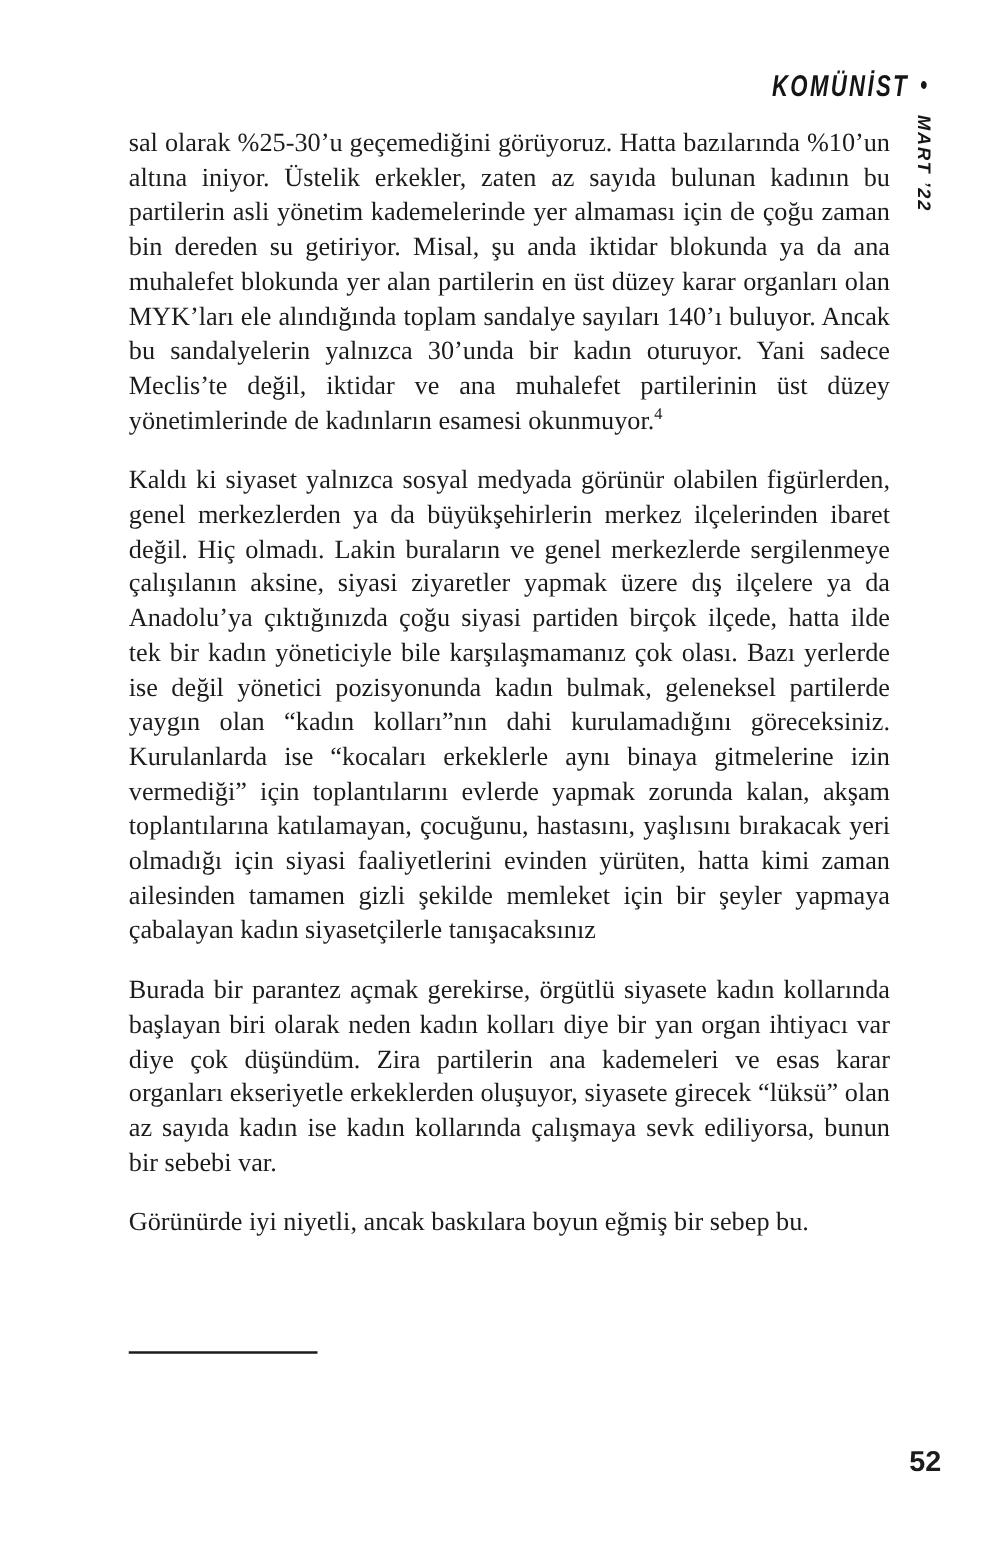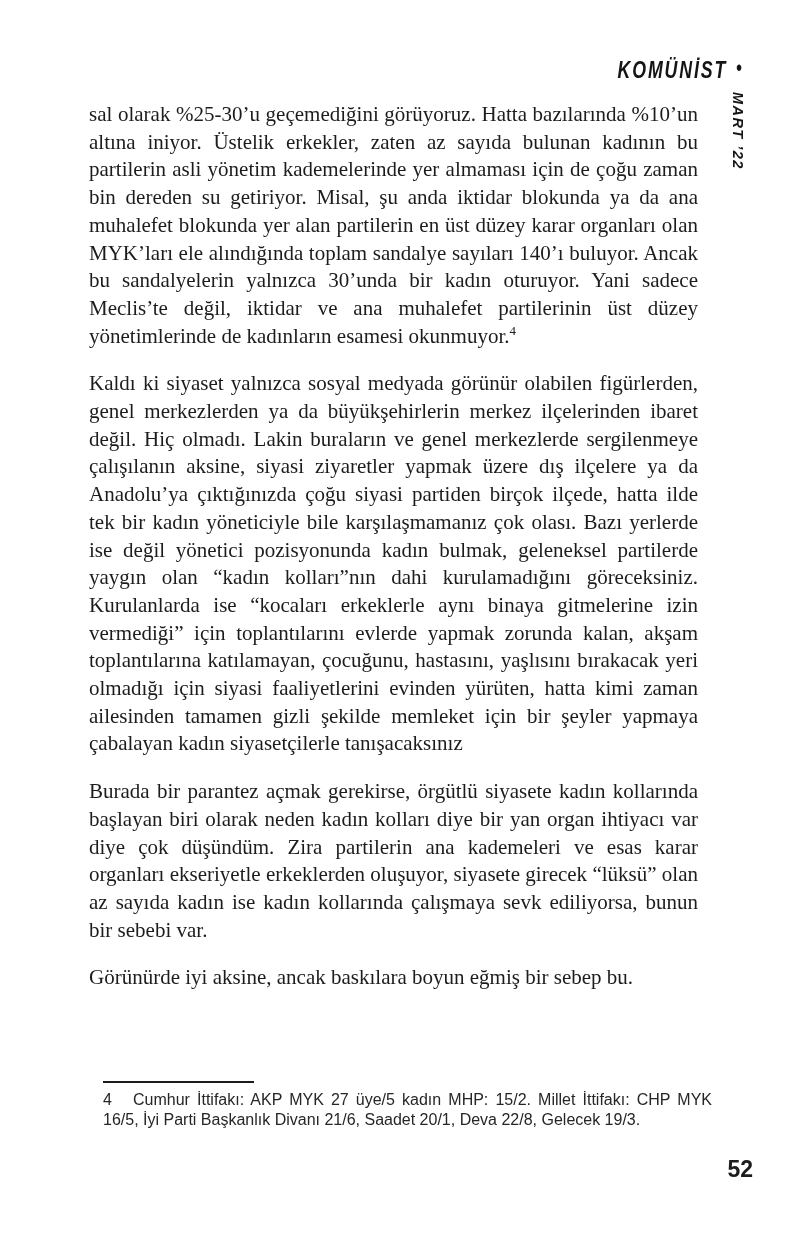--- a/index.html
+++ b/index.html
@@ -50,21 +50,21 @@
     font-style: italic;
     font-size: 14.5px;
     letter-spacing: 1.5px;
     color: #151515;
     white-space: nowrap;
   }
 
   
   .body-col {
     position: absolute;
-    left: 89px;
+    left: 103px;
     top: 101px;
     width: 609px;
     font-size: 21px;
     line-height: 27.7px;
     text-align: justify;
     hyphens: auto;
     -webkit-hyphens: auto;
   }
   .para { margin-bottom: 20px; }
   .para sup {
@@ -119,23 +119,22 @@
   <div class="issue">MART ’22</div>
 
   <div class="body-col">
 
       <p class="para"><span>sal olarak %25-30’u geçemediğini görüyoruz. Hatta bazılarında %10’un altına iniyor. Üstelik erkekler, zaten az sayıda bulunan kadının bu partilerin asli yönetim kademelerinde yer almaması için de çoğu zaman bin dereden su getiriyor. Misal, şu anda iktidar blokunda ya da ana muhalefet blokunda yer alan partilerin en üst düzey karar organları olan MYK’ları ele alındığında toplam sandalye sayıları 140’ı buluyor. Ancak bu sandalyelerin yalnızca 30’unda bir kadın oturuyor. Yani sadece Meclis’te değil, iktidar ve ana muhalefet partilerinin üst düzey yönetimlerinde de kadınların esamesi okunmuyor.</span><sup>4</sup></p>
 
       <p class="para"><span>Kaldı ki siyaset yalnızca sosyal medyada görünür olabilen figürlerden, genel merkezlerden ya da büyükşehirlerin merkez ilçelerinden ibaret değil. Hiç olmadı. Lakin buraların ve genel merkezlerde sergilenmeye çalışılanın aksine, siyasi ziyaretler yapmak üzere dış ilçelere ya da Anadolu’ya çıktığınızda çoğu siyasi partiden birçok ilçede, hatta ilde tek bir kadın yöneticiyle bile karşılaşmamanız çok olası. Bazı yerlerde ise değil yönetici pozisyonunda kadın bulmak, geleneksel partilerde yaygın olan “kadın kolları”nın dahi kurulamadığını göreceksiniz. Kurulanlarda ise “kocaları erkeklerle aynı binaya gitmelerine izin vermediği” için toplantılarını evlerde yapmak zorunda kalan, akşam toplantılarına katılamayan, çocuğunu, hastasını, yaşlısını bırakacak yeri olmadığı için siyasi faaliyetlerini evinden yürüten, hatta kimi zaman ailesinden tamamen gizli şekilde memleket için bir şeyler yapmaya çabalayan kadın siyasetçilerle tanışacaksınız</span><sup></sup></p>
 
       <p class="para"><span>Burada bir parantez açmak gerekirse, örgütlü siyasete kadın kollarında başlayan biri olarak neden kadın kolları diye bir yan organ ihtiyacı var diye çok düşündüm. Zira partilerin ana kademeleri ve esas karar organları ekseriyetle erkeklerden oluşuyor, siyasete girecek “lüksü” olan az sayıda kadın ise kadın kollarında çalışmaya sevk ediliyorsa, bunun bir sebebi var.</span><sup></sup></p>
 
-      <p class="para"><span>Görünürde iyi aksine, ancak baskılara boyun eğmiş bir sebep bu.</span><sup></sup></p>
+      <p class="para"><span>Görünürde iyi niyetli, ancak baskılara boyun eğmiş bir sebep bu.</span><sup></sup></p>
     </div>
 
   <div class="footnote">
     <div class="footnote-rule"></div>
-    <p><span class="footnote-number">4</span><span>Cumhur İttifakı: AKP MYK 27 üye/5 kadın MHP: 15/2. Millet İttifakı: CHP MYK 16/5, İyi Parti Başkanlık Divanı 21/6, Saadet 20/1, Deva 22/8, Gelecek 19/3.</span></p>
   </div>
 
   <div class="page-num">52</div>
 
 </div>
 
 </body></html>

